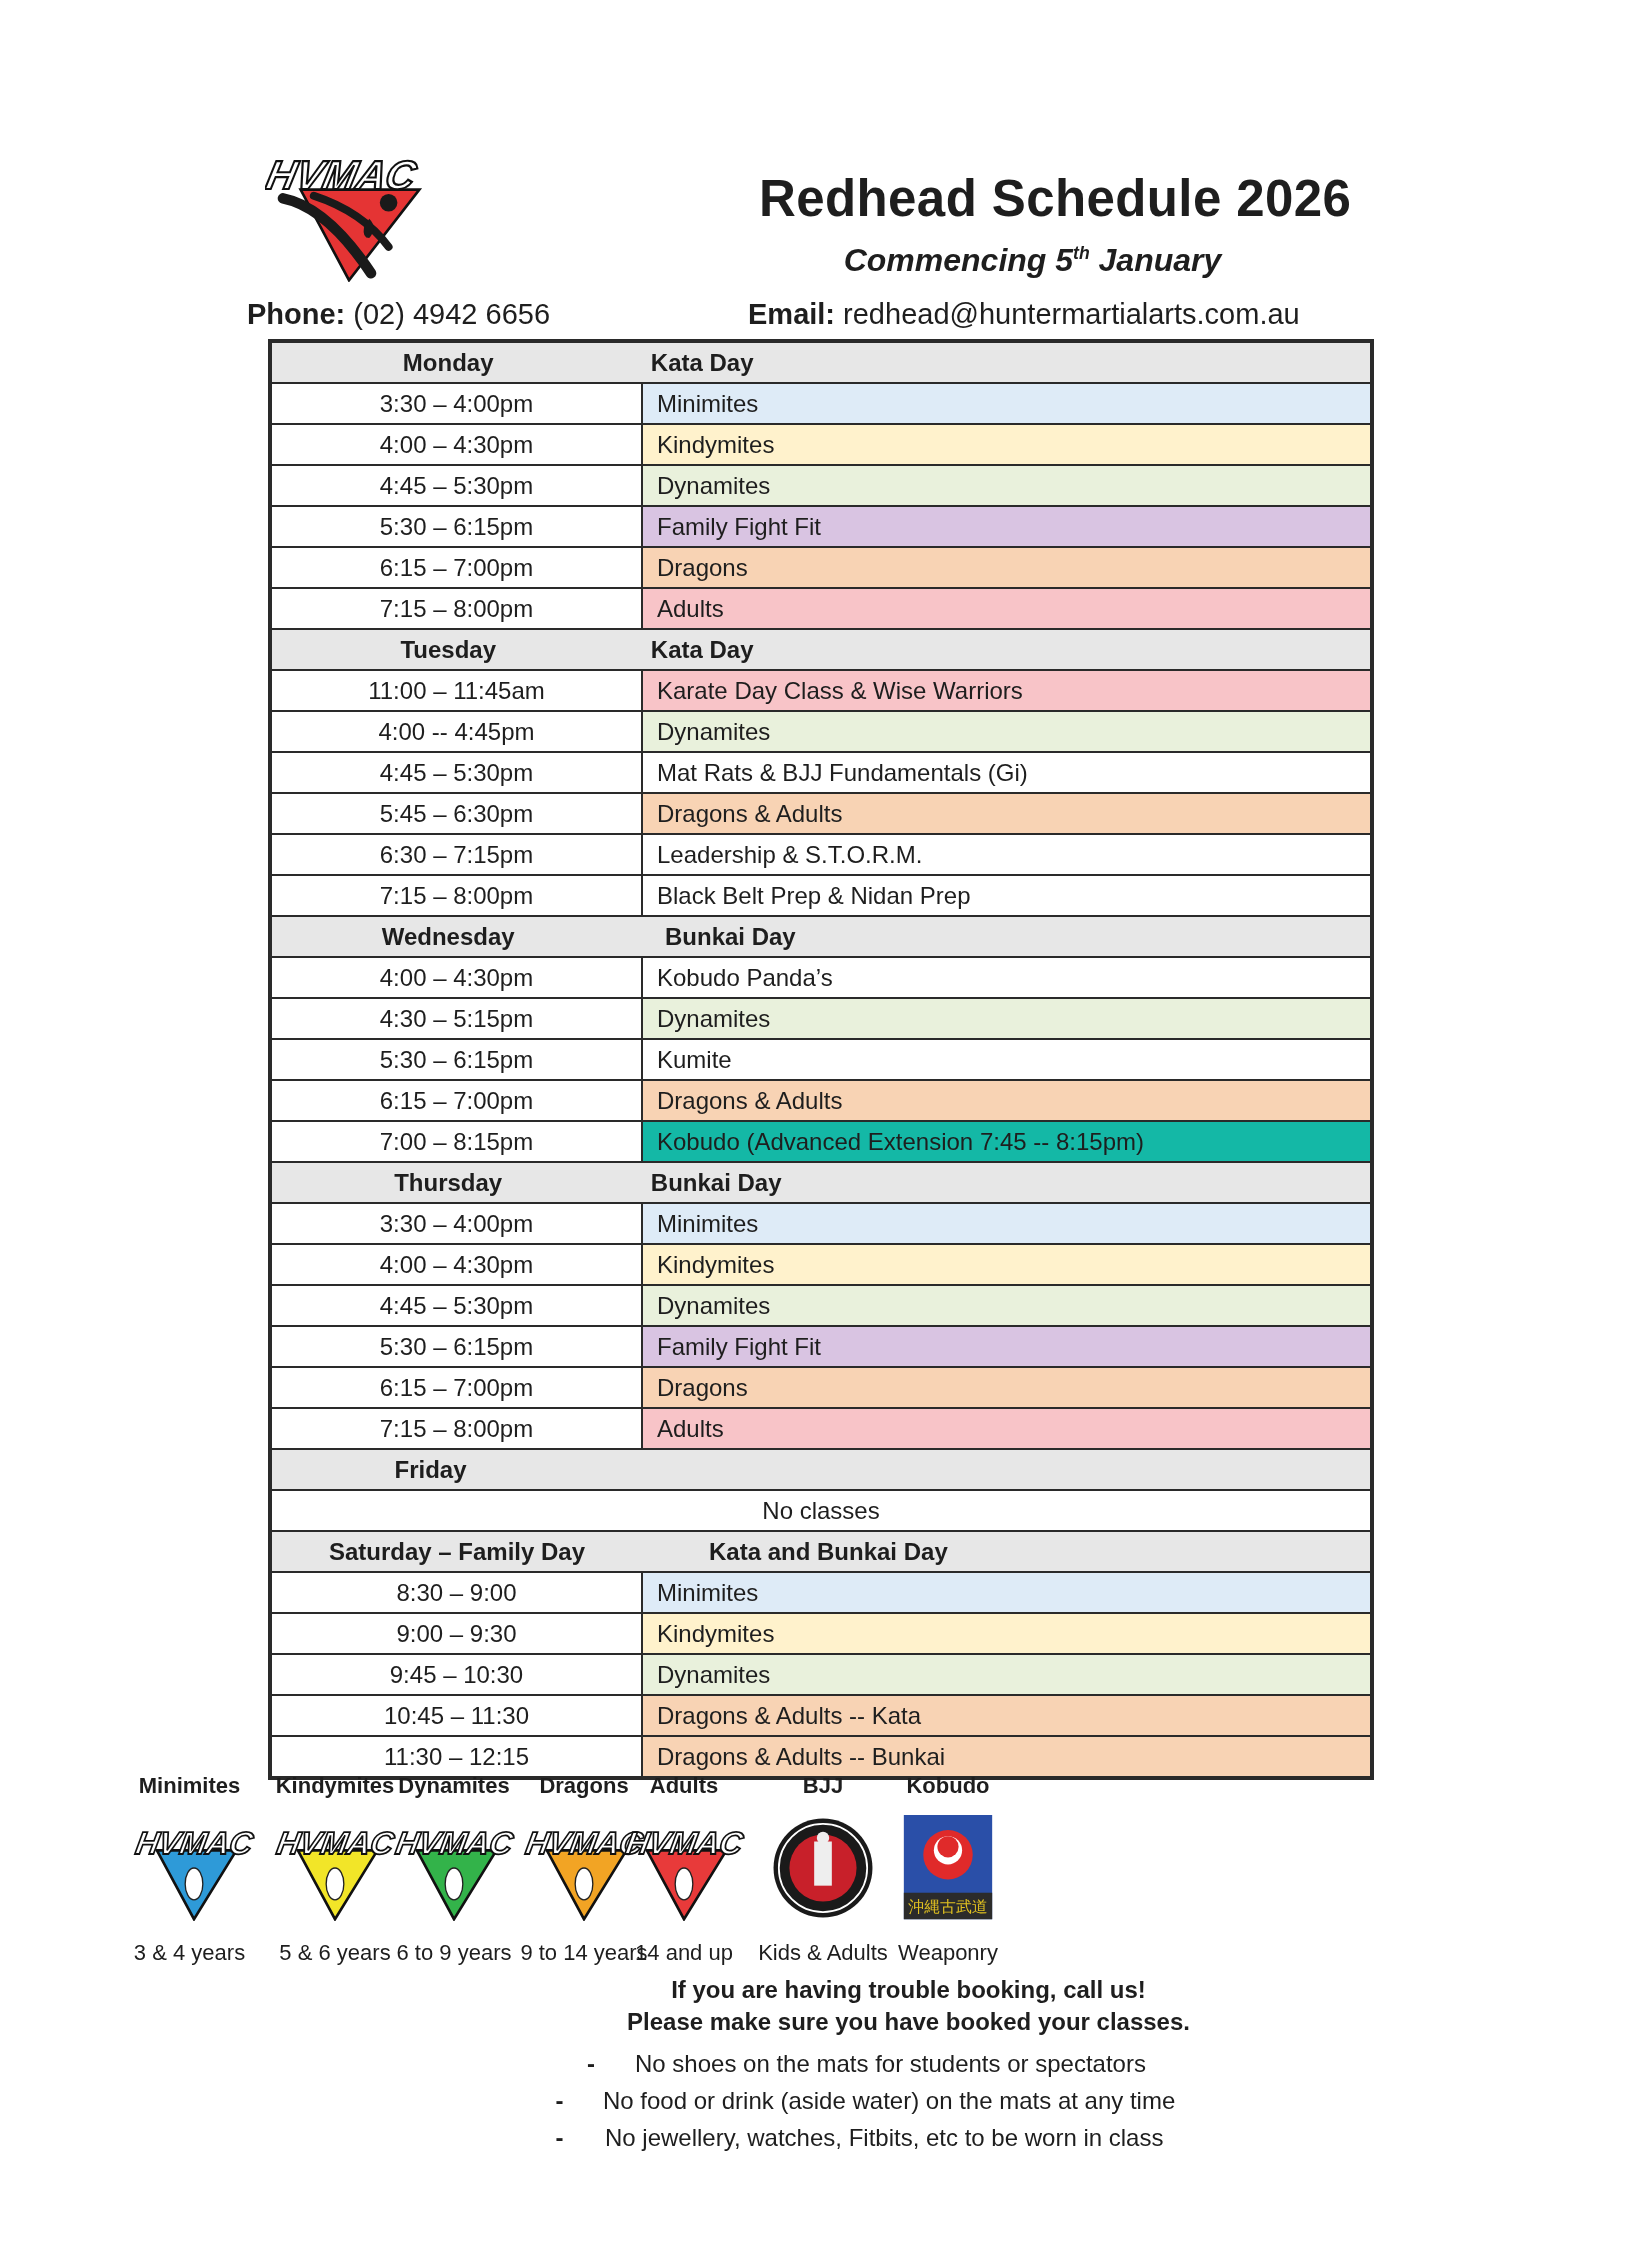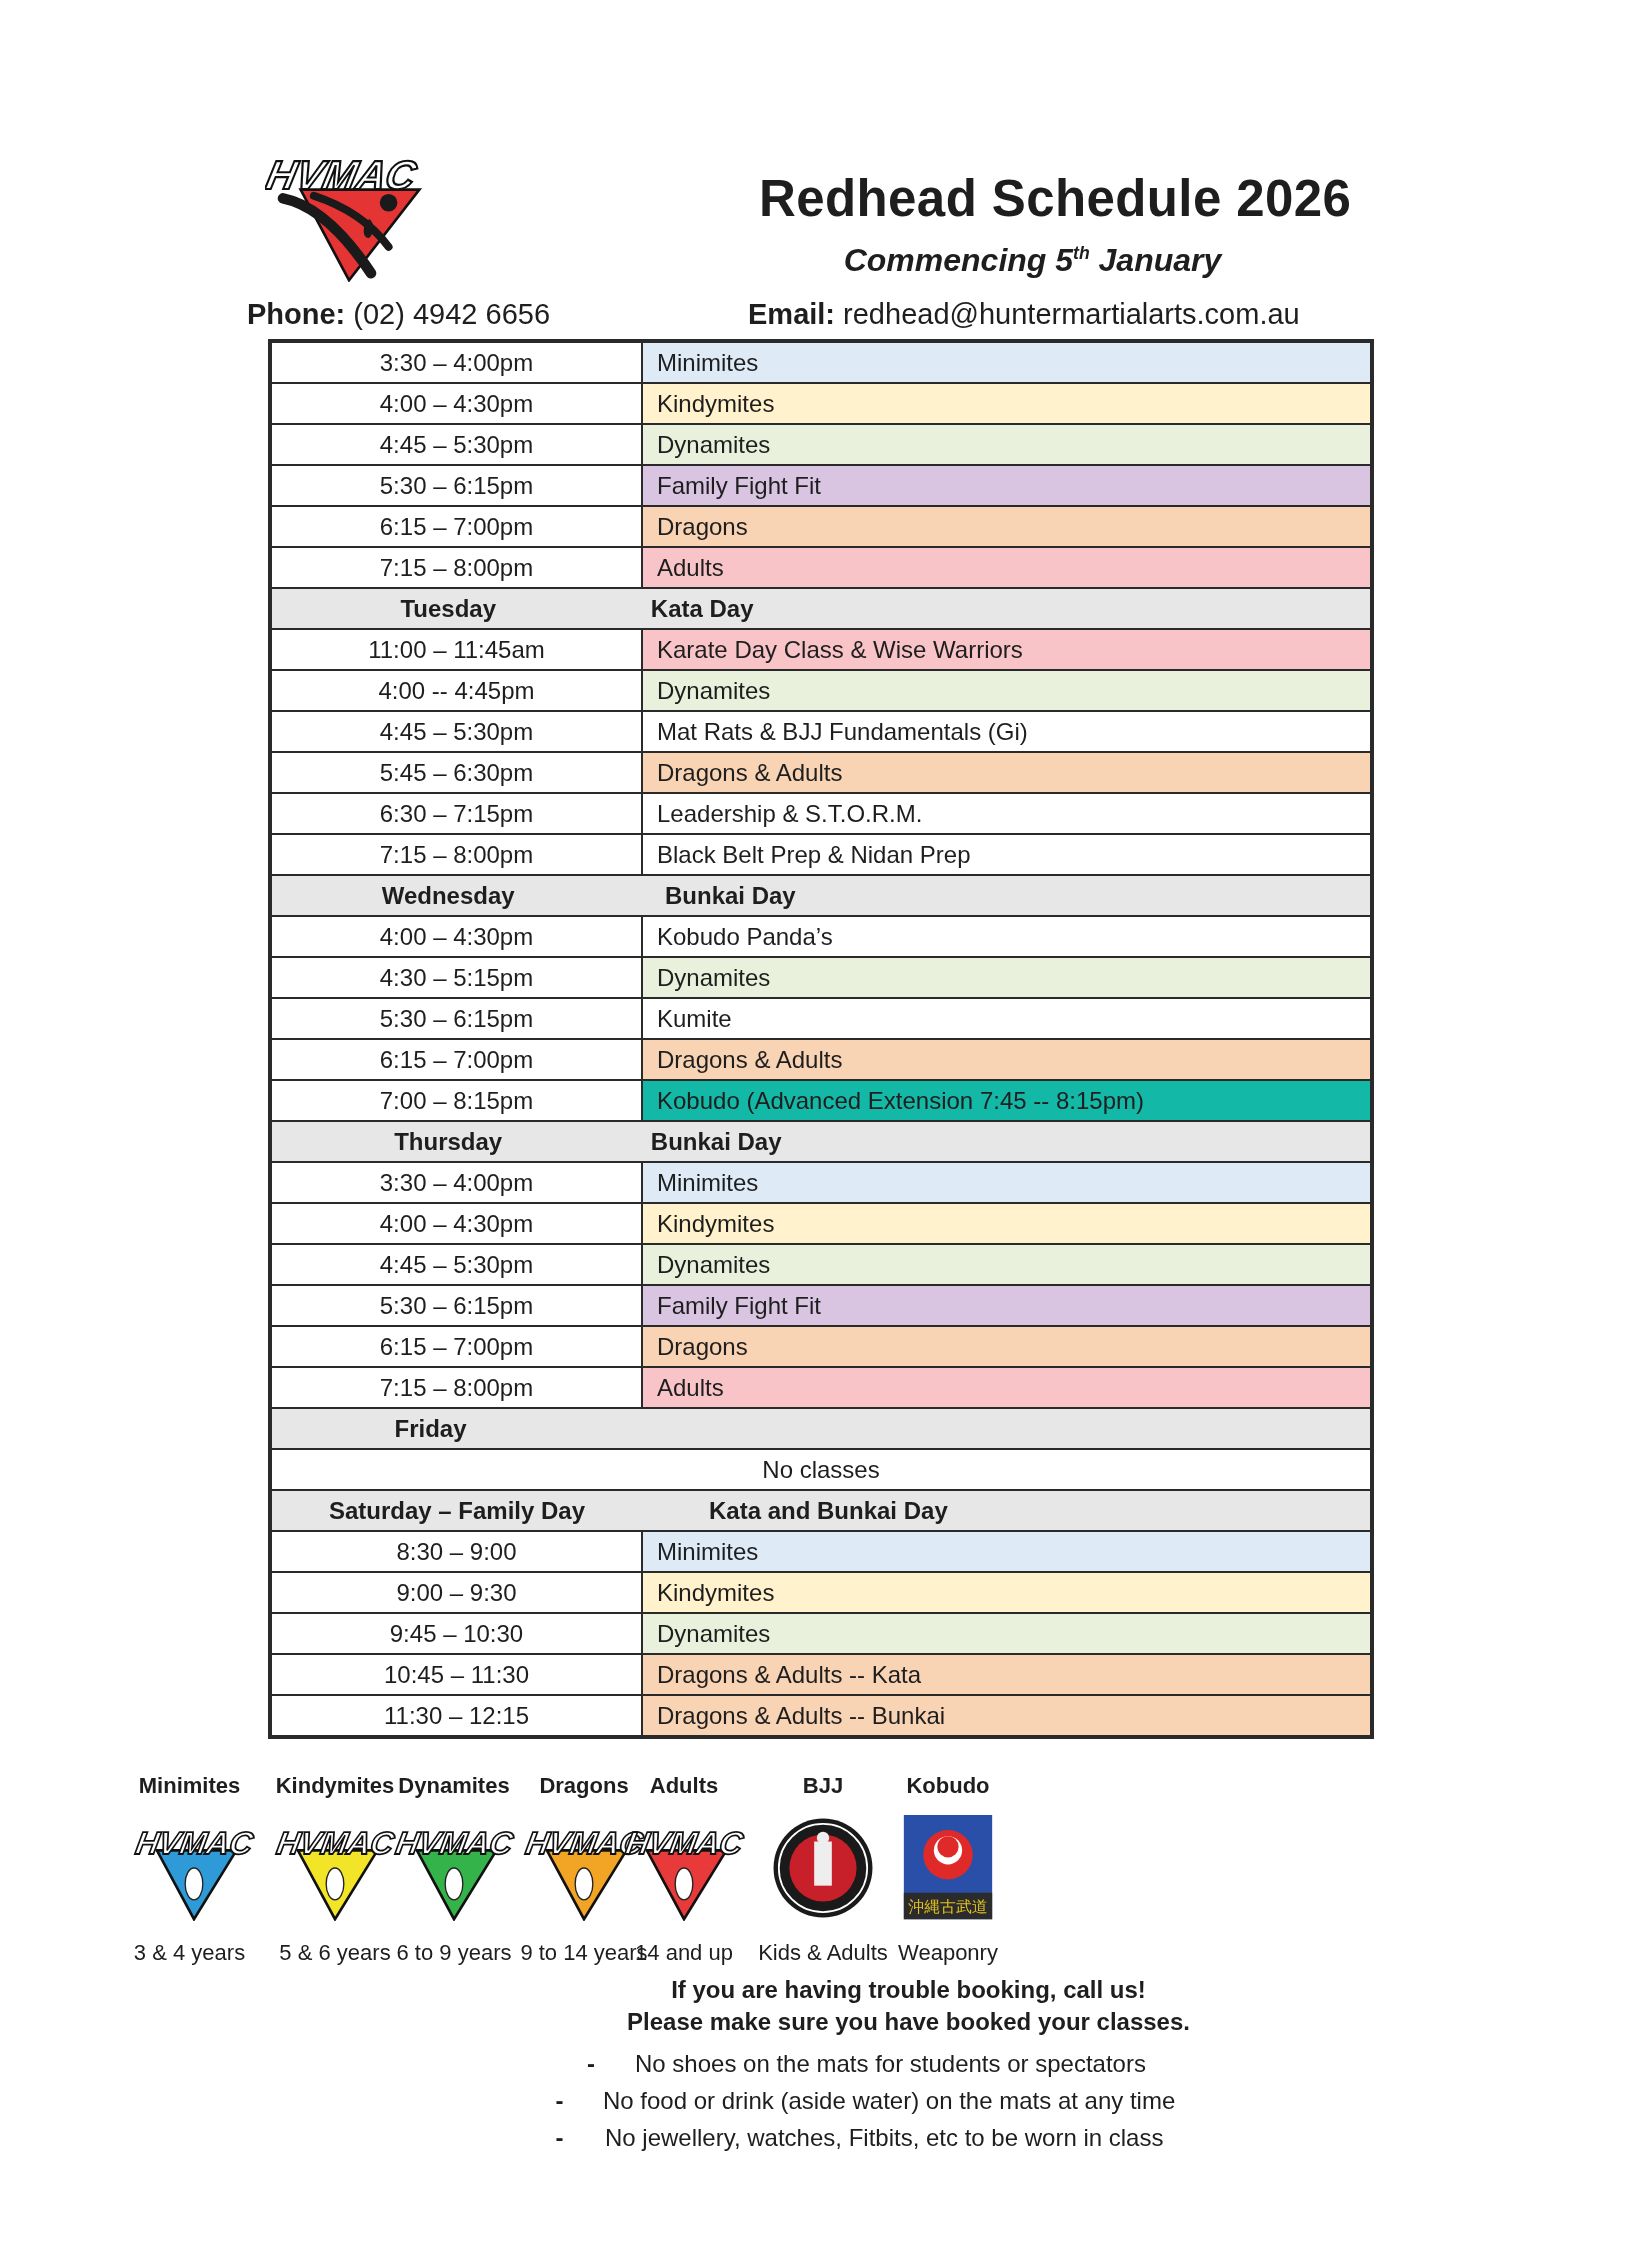--- a/index.html
+++ b/index.html
@@ -57,20 +57,24 @@
 <div class="contact phone"><b>Phone:</b><span> (02) 4942 6656</span></div>
 <div class="contact email"><b>Email:</b><span> redhead@huntermartialarts.com.au</span></div>
 
 <div class="schedule">
   <table>
     <colgroup>
         <col class="c1">
         <col>
       </colgroup>
     <tbody id="schedule-body">
+        <tr class="day">
+          <td class="dl">Monday</td>
+          <td class="dr">Kata Day</td>
+        </tr>
         <tr class="slot">
           <td class="time">3:30 – 4:00pm</td>
           <td class="cls" style="background: rgb(222, 235, 247);">Minimites</td>
         </tr>
         <tr class="slot">
           <td class="time">4:00 – 4:30pm</td>
           <td class="cls" style="background: rgb(255, 242, 204);">Kindymites</td>
         </tr>
         <tr class="slot">
           <td class="time">4:45 – 5:30pm</td>

